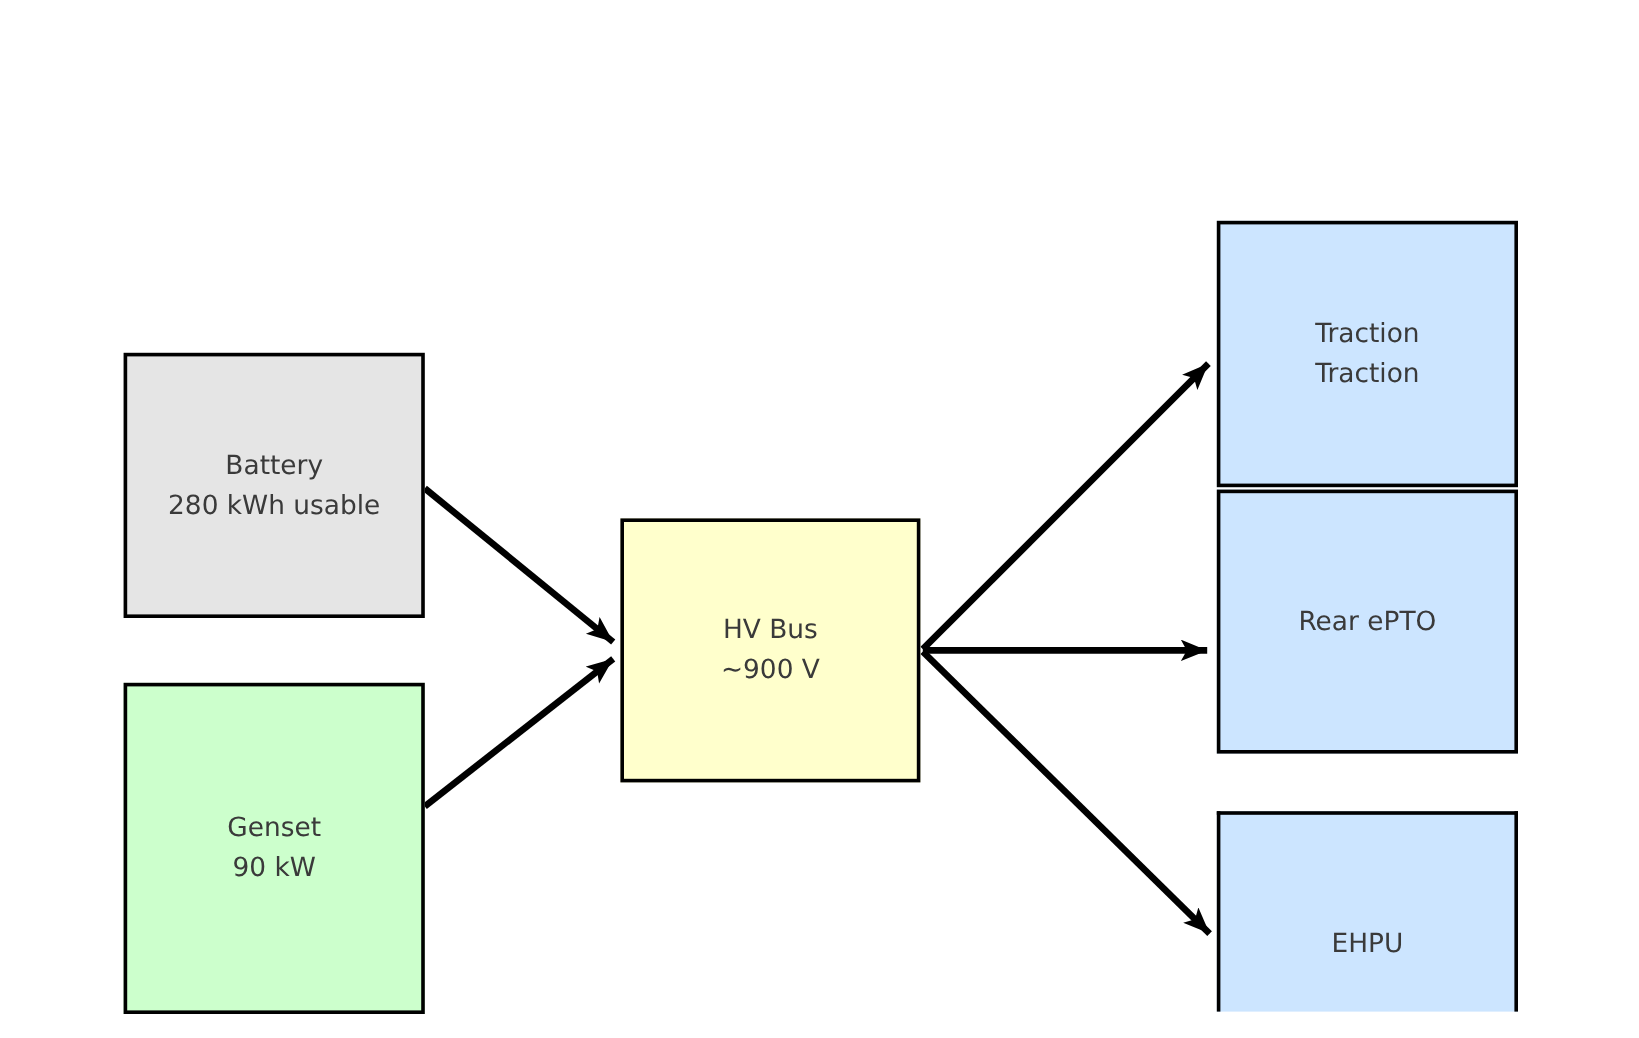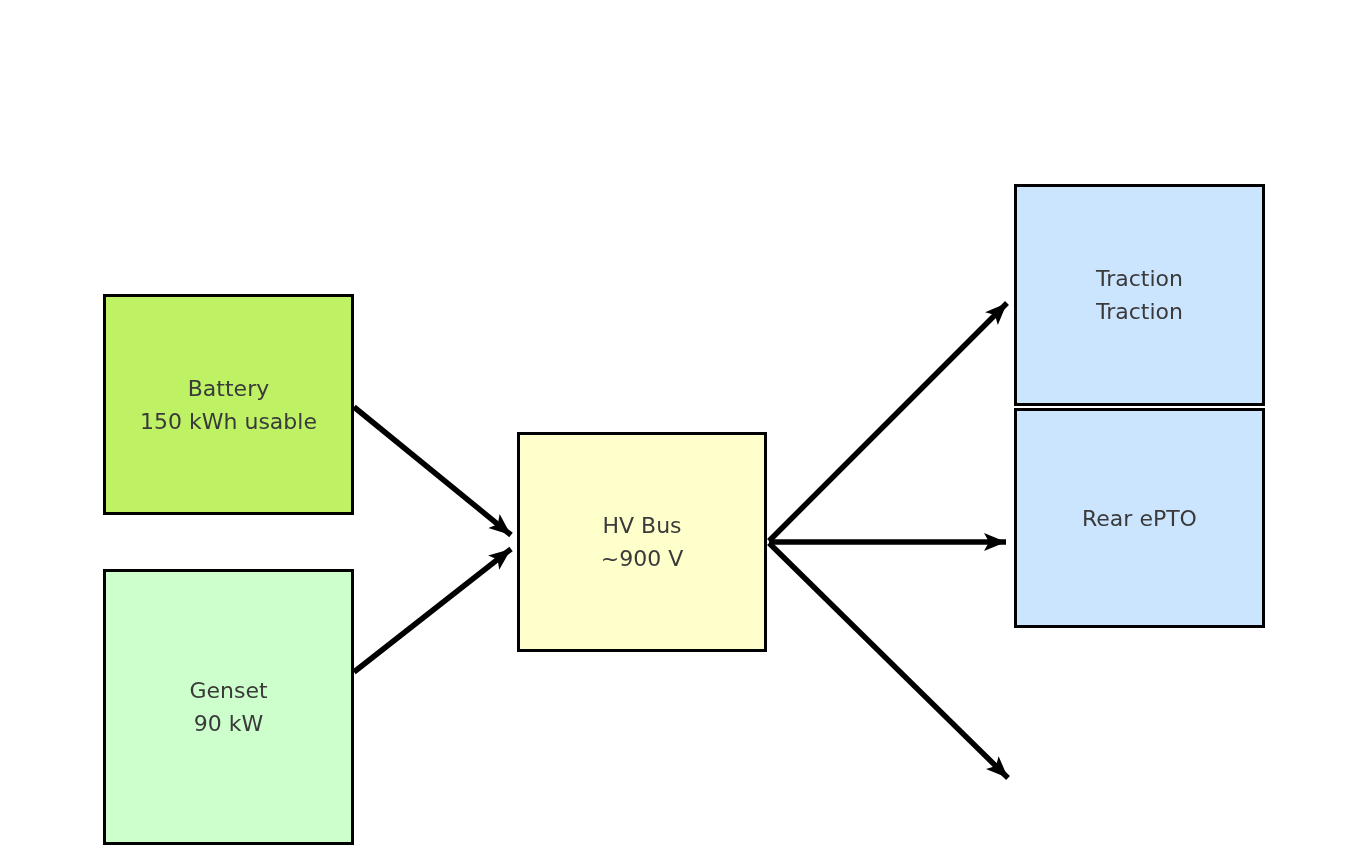--- a/index.html
+++ b/index.html
@@ -66,23 +66,23 @@
         <path d="M0,0 L22,9 L0,18 L5,9 Z" fill="#000000"></path>
       </marker>
     </defs>
     <line class="edge" x1="354" y1="407" x2="511" y2="535" marker-end="url(#arrowhead)"></line>
     <line class="edge" x1="354" y1="672" x2="511" y2="549" marker-end="url(#arrowhead)"></line>
     <line class="edge" x1="769" y1="541" x2="1007" y2="303" marker-end="url(#arrowhead)"></line>
     <line class="edge" x1="769" y1="542" x2="1006" y2="542" marker-end="url(#arrowhead)"></line>
     <line class="edge" x1="769" y1="543" x2="1008" y2="778" marker-end="url(#arrowhead)"></line>
   </svg>
 
-  <div class="node" id="node-battery" style="background-color: #bef264;">
+  <div class="node" id="node-battery" style="background-color: #e5e5e5;">
     <span class="line">Battery</span>
-    <span class="line">150 kWh usable</span>
+    <span class="line">280 kWh usable</span>
   </div>
 
   <div class="node" id="node-genset" style="background-color: rgb(204, 255, 204);">
     <span class="line">Genset</span>
     <span class="line">90 kW</span>
   </div>
 
   <div class="node" id="node-hv-bus" style="background-color: rgb(255, 255, 204); justify-content: center;">
     <span class="line">HV Bus</span>
     <span class="line">~900 V</span>
@@ -90,14 +90,17 @@
 
   <div class="node" id="node-traction" style="background-color: rgb(204, 229, 255);">
     <span class="line">Traction</span>
     <span class="line">Traction</span>
   </div>
 
   <div class="node" id="node-rear-epto" style="background-color: rgb(204, 229, 255);">
     <span class="line">Rear ePTO</span>
   </div>
 
+  <div class="node" id="node-ehpu" style="background-color: rgb(204, 229, 255);">
+    <span class="line">EHPU</span>
+  </div>
 
 </div>
 
 </body></html>

